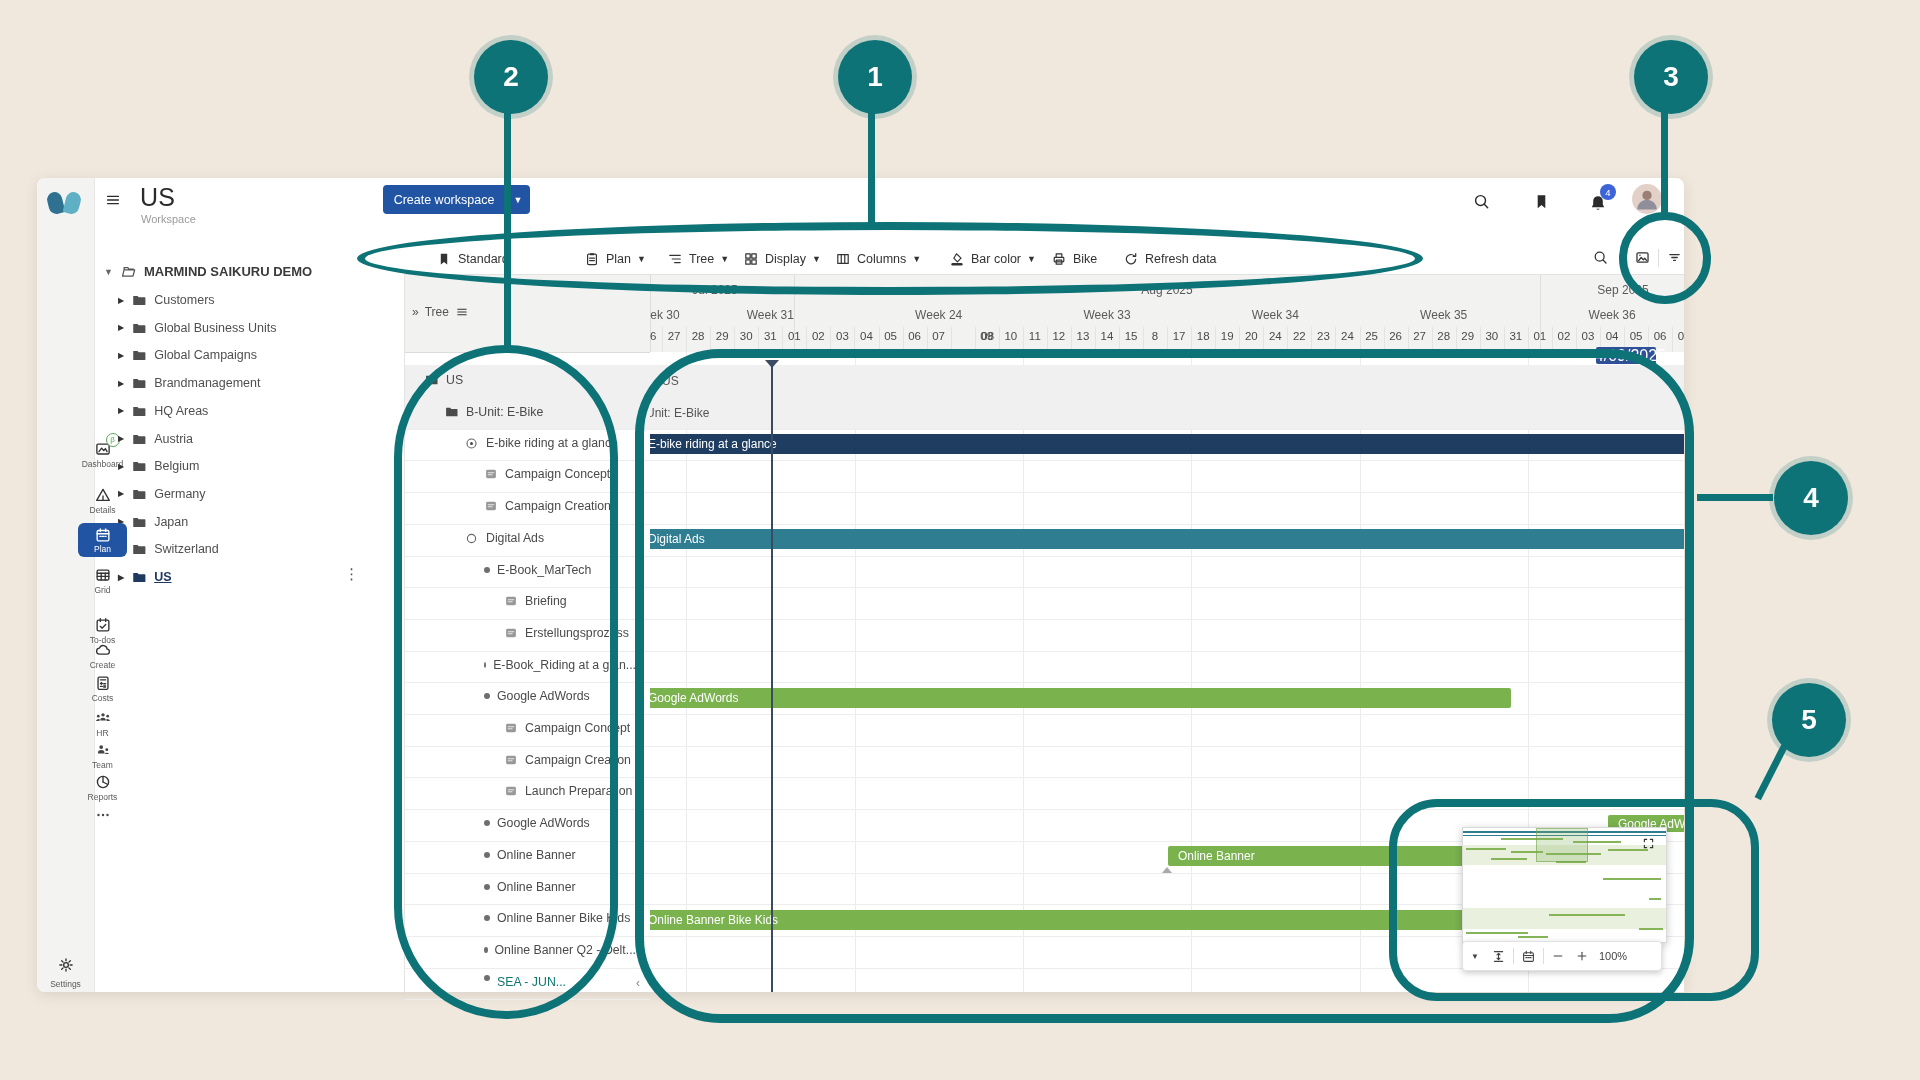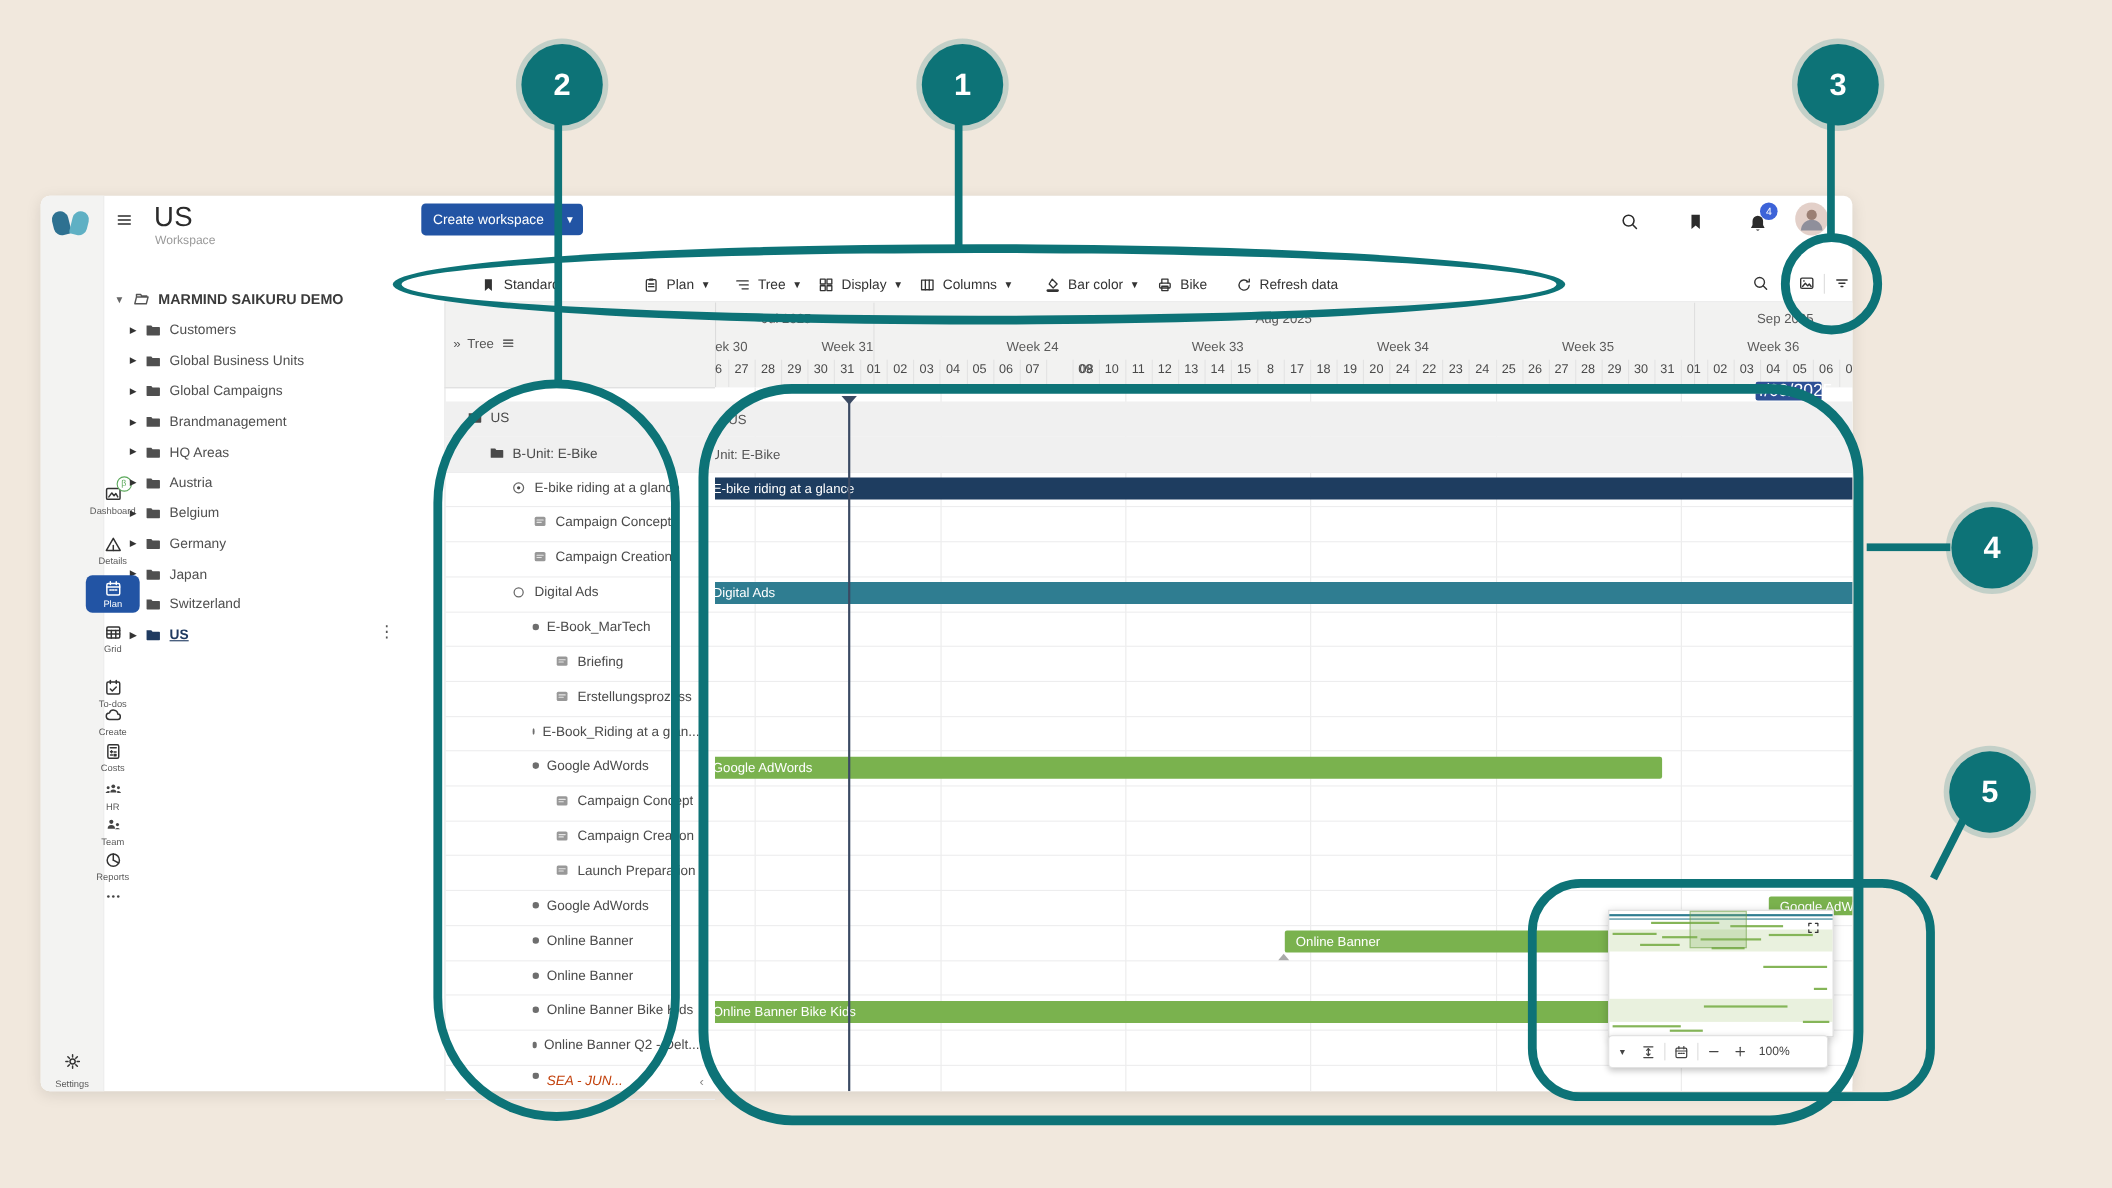--- a/index.html
+++ b/index.html
@@ -720,21 +720,21 @@
         <span style="width:6px;height:6px;border-radius:50%;background:#6e6e6e;display:inline-block;"></span>
         <span>Online Banner Bike Kids</span>
       </div>
       <div style="position: absolute; left: 405px; top: 967.6px; width: 245px; height: 1px; background: rgb(237, 237, 238);"></div>
       <div style="position: absolute; left: 484px; top: 942.9px; display: flex; align-items: center; gap: 7px; font-size: 12.3px; color: rgb(74, 74, 74); cursor: pointer; white-space: nowrap; max-width: 152px; overflow: hidden;">
         <span style="width:6px;height:6px;border-radius:50%;background:#6e6e6e;display:inline-block;"></span>
         <span>Online Banner Q2 - Delt...</span>
       </div>
       <div style="position: absolute; left: 636px; top: 943.9px; font-size: 12px; color: rgb(136, 136, 136); cursor: pointer;">‹</div>
       <div style="position: absolute; left: 405px; top: 999.3px; width: 245px; height: 1px; background: rgb(237, 237, 238);"></div>
-      <div style="position: absolute; left: 484px; top: 974.6px; display: flex; align-items: flex-start; gap: 7px; font-size: 12.3px; color: #c2410c; cursor: pointer; white-space: nowrap; max-width: 152px; overflow: hidden; font-style: italic;">
+      <div style="position: absolute; left: 484px; top: 974.6px; display: flex; align-items: flex-start; gap: 7px; font-size: 12.3px; color: #0f766e; cursor: pointer; white-space: nowrap; max-width: 152px; overflow: hidden;">
         <span style="width:6px;height:6px;border-radius:50%;background:#6e6e6e;display:inline-block;"></span>
         <span>SEA - JUN...</span>
       </div>
       <div style="position: absolute; left: 636px; top: 975.6px; font-size: 12px; color: rgb(136, 136, 136); cursor: pointer;">‹</div>
     </div>
 
   <div class="chart" id="chart">
       <div style="position: absolute; left: 36.1px; top: 0px; bottom: 0px; width: 1px; background: rgb(236, 236, 236);"></div>
       <div style="position: absolute; left: 204.5px; top: 0px; bottom: 0px; width: 1px; background: rgb(236, 236, 236);"></div>
       <div style="position: absolute; left: 372.8px; top: 0px; bottom: 0px; width: 1px; background: rgb(236, 236, 236);"></div>

